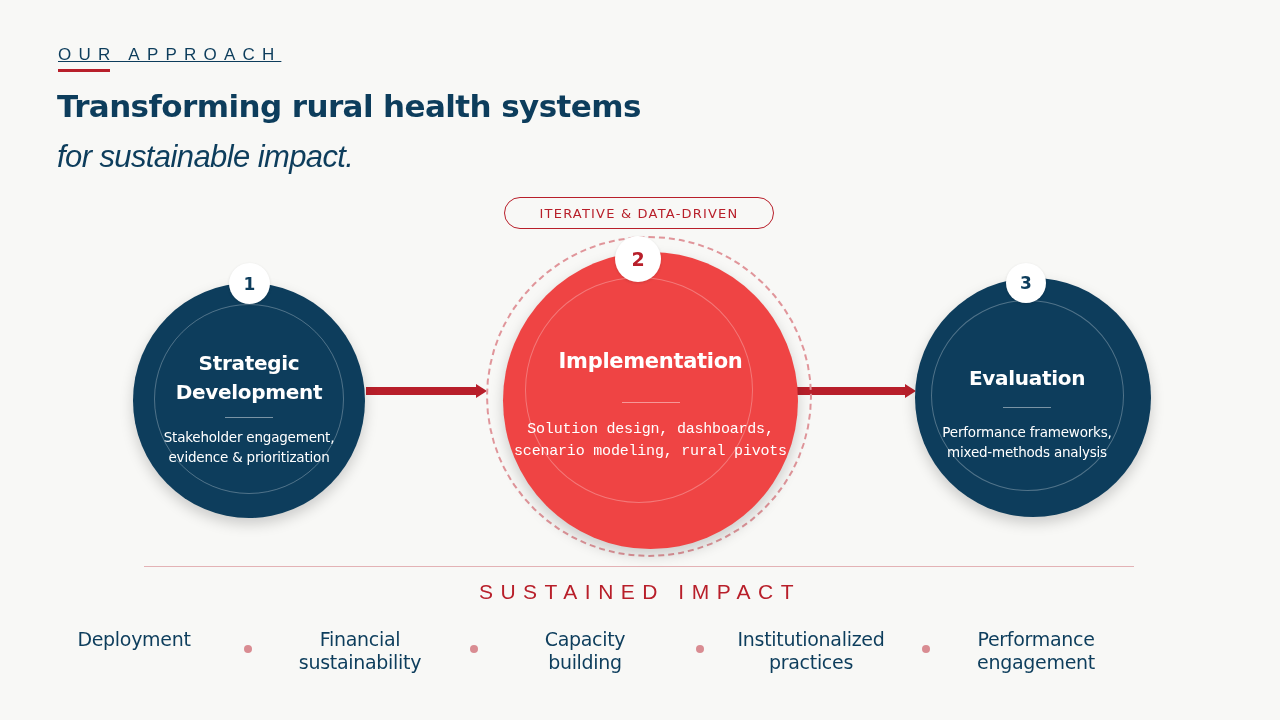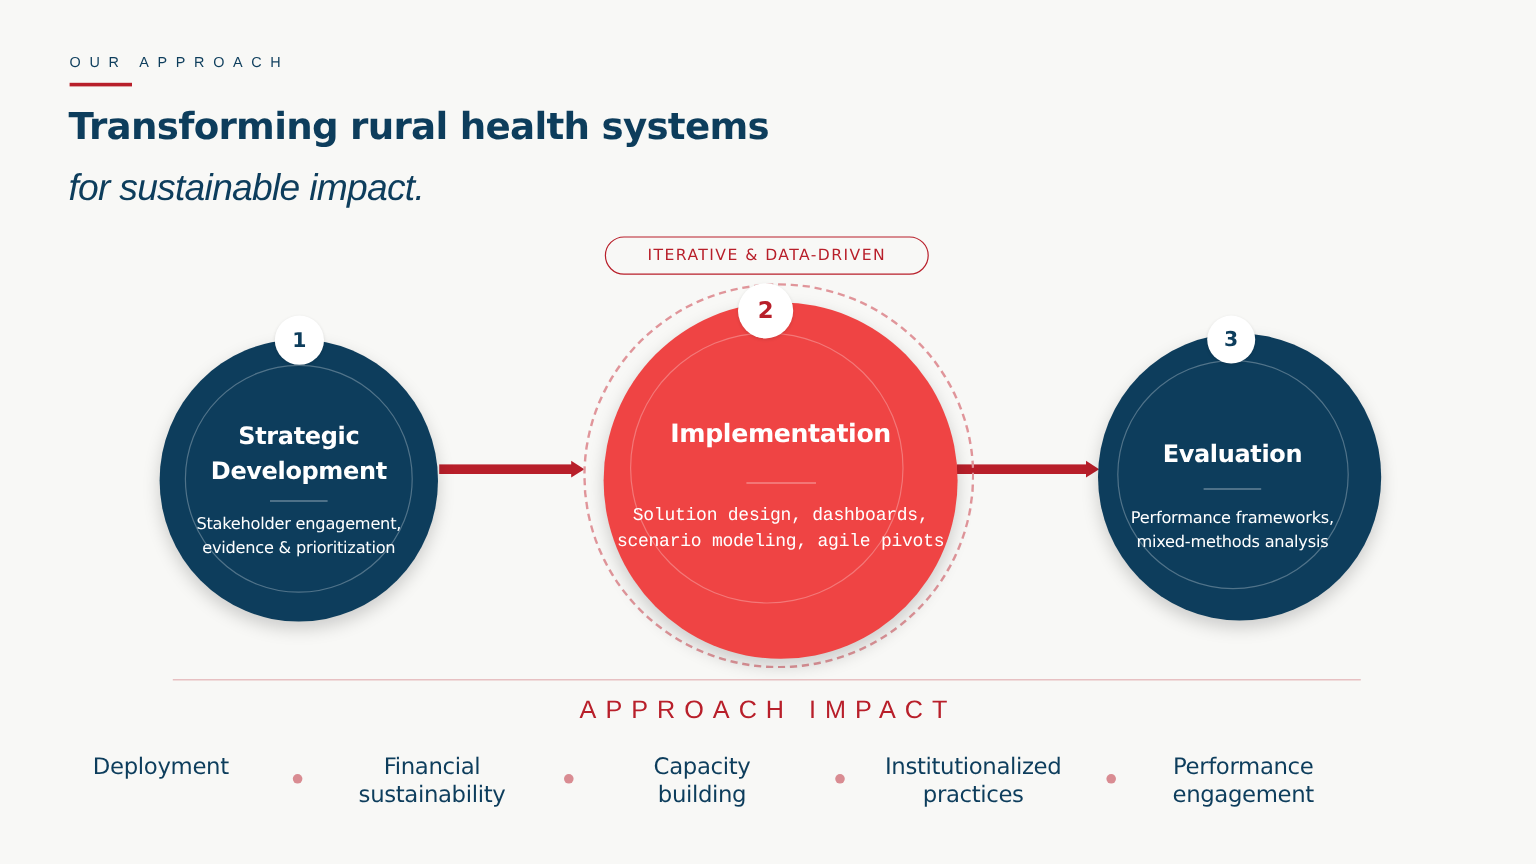--- a/index.html
+++ b/index.html
@@ -6,22 +6,22 @@
     html, body { width: 1280px; height: 720px; overflow: hidden; }
     body {
       background: #f8f8f6;
       font-family: "DejaVu Sans", sans-serif;
       position: relative;
       color: #0d3d5c;
     }
     .eyebrow {
       position: absolute; left: 58px; top: 45px;
       font-family: "Liberation Sans", sans-serif;
-      font-size: 12px; letter-spacing: 7.2px;
-      color: #0d3d5c; font-weight: 400;
+      font-size: 17px; letter-spacing: 7.2px;
+      color: #0d3d5c; font-weight: 400; text-decoration: underline;
     }
     .eyebrow-rule {
       position: absolute; left: 58px; top: 69px;
       width: 52px; height: 3px; background: #b81f2a;
     }
     .title-1 {
       position: absolute; left: 57px; top: 88px;
       font-family: "DejaVu Sans", sans-serif;
       font-weight: bold; font-size: 31px; letter-spacing: -0.6px;
       color: #0d3d5c; white-space: nowrap;
@@ -149,21 +149,21 @@
 <div class="dashed-ring" style="left:486px; top:236px; width:326px; height:321px;"></div>
 <div class="circle red" style="left:503px; top:252px; width:295px; height:297px;">
   <div class="inner-ring" style="left:22px; top:25px; width:228px; height:226px;"></div>
   <div class="content" style="top:95px;">
     <div class="heading" style="font-size:21px;">
       <div>Implementation</div>
     </div>
     <div class="divider" style="margin:26px auto 16px; width:58px;"></div>
     <div class="desc" style="font-size:15px; line-height:22px;font-family:Liberation Mono, monospace;">
       <div>Solution design, dashboards,</div>
-      <div>scenario modeling, agile pivots</div>
+      <div>scenario modeling, rural pivots</div>
     </div>
   </div>
 </div>
 <div class="badge" style="left:615px; top:236px; width:46px; height:46px; font-size:19px; color:#b81f2a;">
   <span>2</span>
 </div>
 
 <div class="circle navy" style="left:915px; top:278px; width:236px; height:239px;">
   <div class="inner-ring" style="left:16px; top:22px; width:193px; height:191px;"></div>
   <div class="content" style="top:86px; left:-12px;">
@@ -175,21 +175,21 @@
       <div>Performance frameworks,</div>
       <div>mixed-methods analysis</div>
     </div>
   </div>
 </div>
 <div class="badge" style="left:1006px; top:263px; width:40px; height:40px; font-size:17px; color:#0d3d5c;">
   <span>3</span>
 </div>
 
 <div class="impact-rule"></div>
-<div class="impact-title">APPROACH IMPACT</div>
+<div class="impact-title">SUSTAINED IMPACT</div>
 
 <div class="outcome" style="left:34px;">
   <div>Deployment</div>
   <div></div>
 </div>
 <div class="dot" style="left:244px;"></div>
 <div class="outcome" style="left:260px;">
   <div>Financial</div>
   <div>sustainability</div>
 </div>

